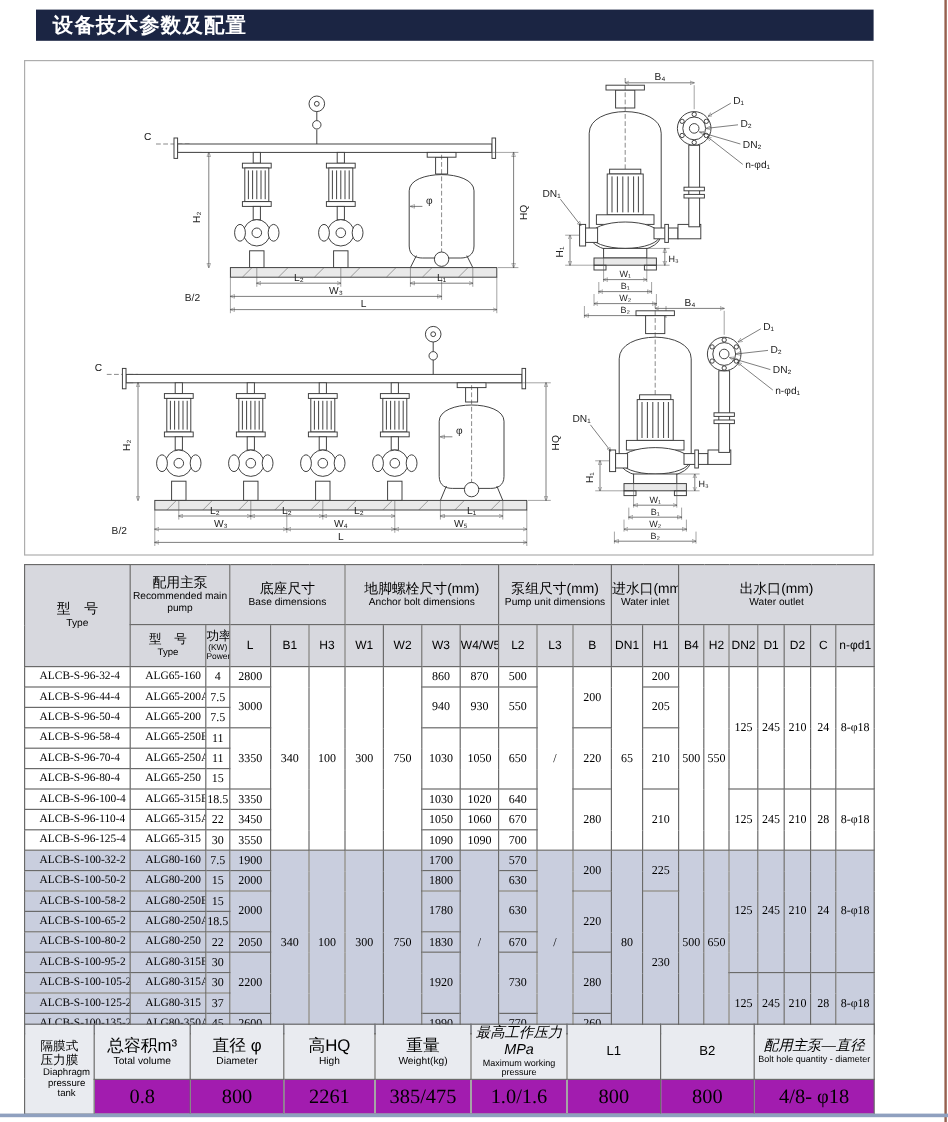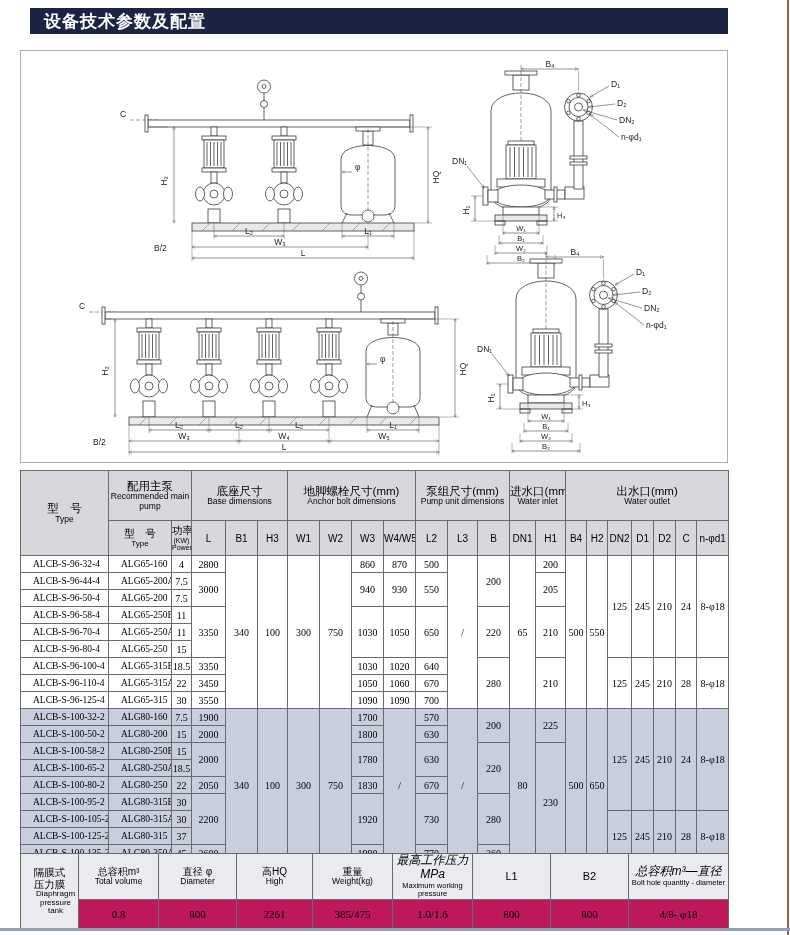--- a/index.html
+++ b/index.html
@@ -47,26 +47,26 @@
   .main-table tbody td.al{text-align:left;padding-left:12px;font-size:9.5px;}
   .main-table tbody tr.s2 td{background:#c9cede;}
 
   
   .spec-table{position:absolute;left:20px;top:853px;width:708px;border-collapse:collapse;
               table-layout:fixed;}
   .spec-table th,.spec-table td{border:1px solid #6a6a6a;padding:0;line-height:1.15;overflow:hidden;}
   .spec-table th{background:#e9ebf0;font-weight:normal;}
   .sp-r1{height:45px;}
   .sp-r2{height:29px;}
-  .sp-zh{font-size:10px;}
+  .sp-zh{font-size:14px;}
   .sp-en{font-size:8.5px;white-space:normal;}
   .sp-small .sp-zh{font-size:12px;font-style:italic;}
   .sp-small .sp-en{font-size:7.5px;}
   .sp-single{font-size:11px;}
-  .spec-table td{background:#be185d;font-family:"Liberation Serif",serif;font-size:11px;text-align:center;}
+  .spec-table td{background:#a21caf;font-family:"Liberation Serif",serif;font-size:17px;text-align:center;}
   .spl-zh{font-size:10.5px;}
   .spl-en{font-size:8px;line-height:1.05;margin-left:12px;}
 </style>
 </head>
 <body>
 
 <div class="title-bar">
   <span class="zh">设备技术参数及配置</span>
 </div>
 
@@ -814,21 +814,21 @@
           <div class="sp-zh">重量</div>
           <div class="sp-en">Weight(kg)</div>
         </th>
         <th class="sp-small">
           <div class="sp-zh">最高工作压力MPa</div>
           <div class="sp-en">Maximum working pressure</div>
         </th>
         <th class="sp-single">L1</th>
         <th class="sp-single">B2</th>
         <th class="sp-small">
-          <div class="sp-zh">总容积m³—直径</div>
+          <div class="sp-zh">配用主泵—直径</div>
           <div class="sp-en">Bolt hole quantity - diameter</div>
         </th>
       </tr>
     <tr class="sp-r2" id="spec-r2">
         <td>0.8</td>
         <td>800</td>
         <td>2261</td>
         <td>385/475</td>
         <td>1.0/1.6</td>
         <td>800</td>

